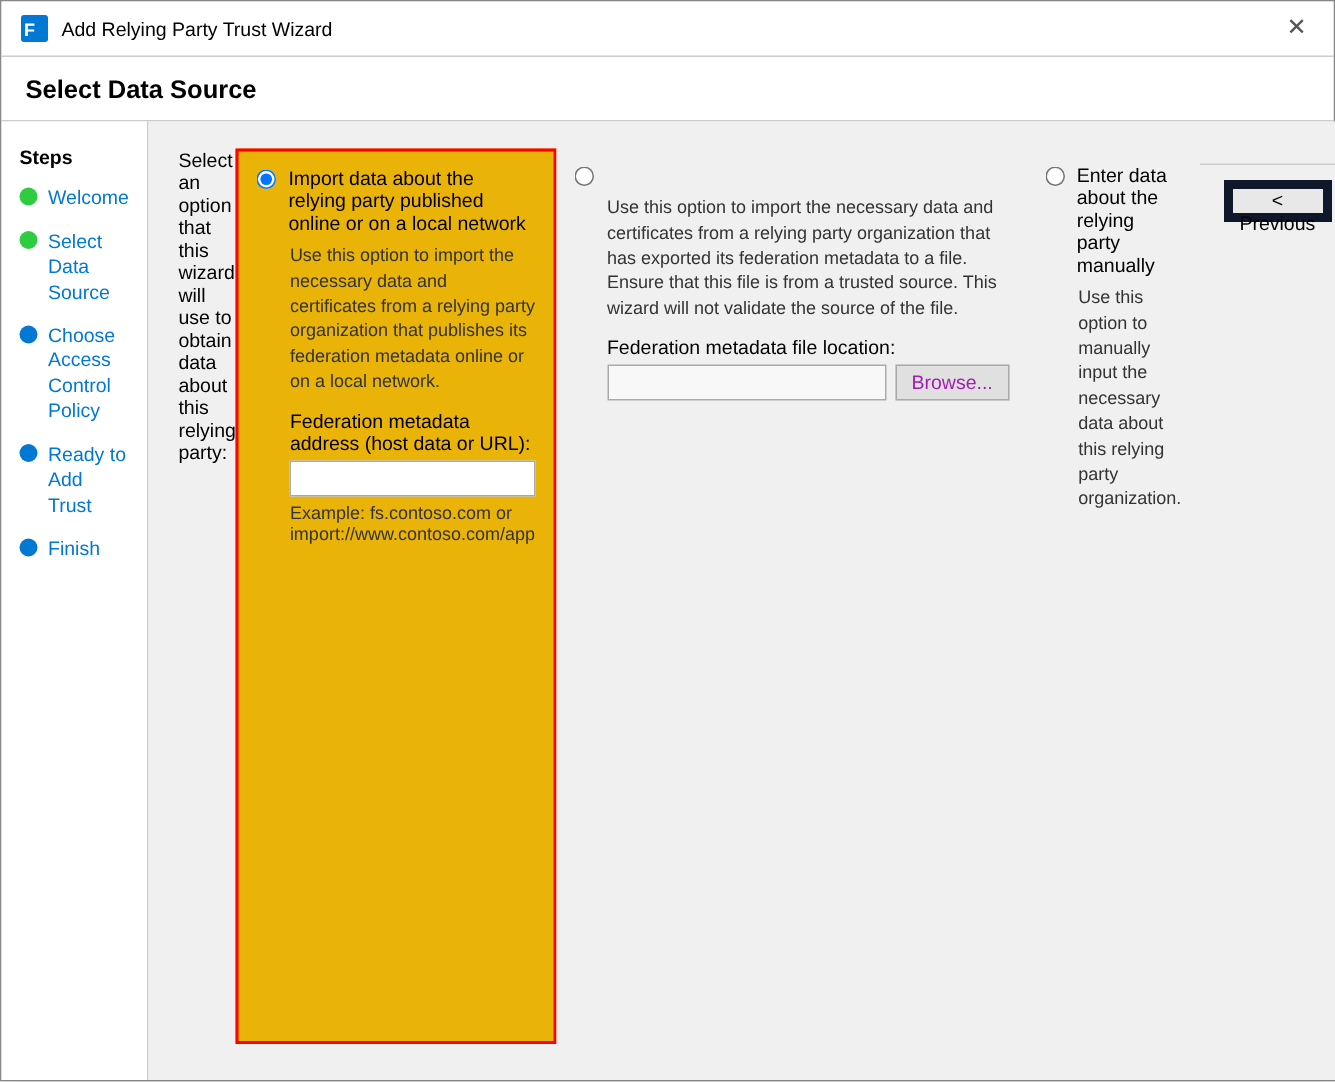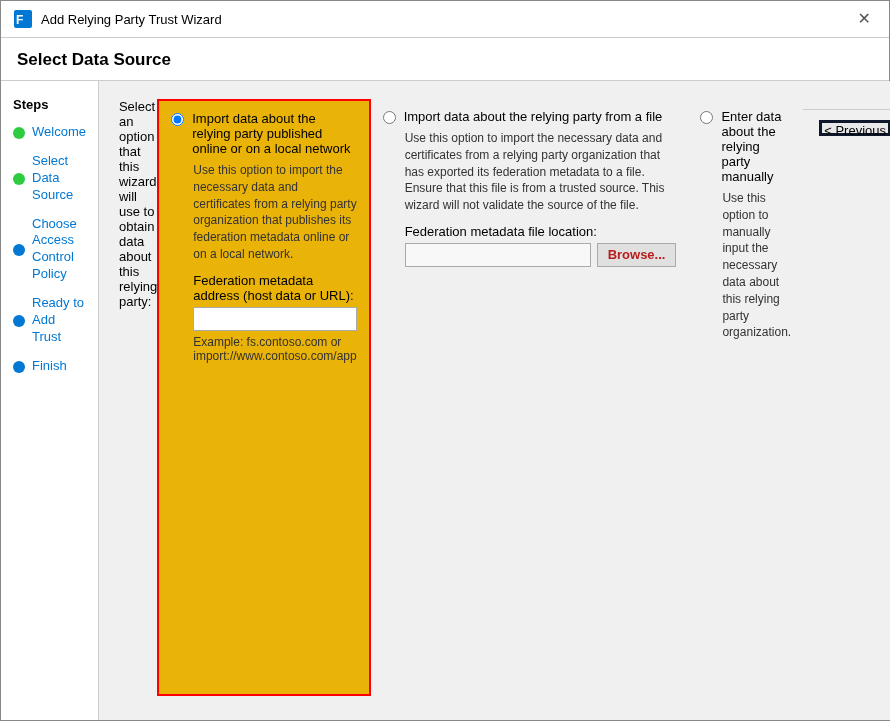--- a/index.html
+++ b/index.html
@@ -74,21 +74,21 @@
       padding: 16px 12px;
     }
     .sidebar-title {
       font-weight: 700;
       font-size: 13px;
       margin-bottom: 10px;
       color: #000;
     }
     .step-item {
       display: flex;
-      align-items: center;
+      align-items: flex-start;
       gap: 7px;
       margin-bottom: 8px;
       padding: 2px 0;
     }
     .step-dot {
       width: 12px;
       height: 12px;
       border-radius: 50%;
       margin-top: 1px;
       flex-shrink: 0;
@@ -188,38 +188,37 @@
       padding: 2px 4px;
       font-size: 13px;
     }
     .browse-btn {
       height: 24px;
       padding: 0 10px;
       background: #e0e0e0;
       border: 1px solid #aaa;
       font-size: 13px;
       cursor: pointer;
-      color: #b91c1c;
-      font-weight: bold;
+      color: #a21caf;
     }
     .spacer { flex: 1; }
     .footer {
       background: #f0f0f0;
       border-top: 1px solid #ccc;
       padding: 10px 16px;
       display: flex;
       justify-content: flex-end;
       gap: 6px;
       margin-top: 10px;
     }
     .footer-btn {
-      height: 16px;
+      height: 28px;
       padding: 0 2px;
       font-size: 13px;
-      border: 3px solid #0f172a;
+      border: 6px solid #0f172a;
       background: #e8e8e8;
       cursor: pointer;
       color: #000;
       min-width: 72px;
     }
     .footer-btn:disabled {
       color: #888;
       cursor: default;
     }
     .footer-btn.primary {
@@ -285,21 +284,20 @@
         </div>
         <p class="option-desc">Use this option to import the necessary data and certificates from a relying party organization that publishes its federation metadata online or on a local network.</p>
         <div class="field-label">Federation metadata address (host data or URL):</div>
         <input type="text" class="text-input" style="">
         <div class="example-text">Example: fs.contoso.com or import://www.contoso.com/app</div>
       </div>
 
       <div class="option-box-normal">
         <div class="radio-row">
           <input type="radio" name="data-source" id="opt2" style="">
-          <label class="radio-label" for="opt2">Import data about the relying party from a file</label>
         </div>
         <p class="option-desc">Use this option to import the necessary data and certificates from a relying party organization that has exported its federation metadata to a file. Ensure that this file is from a trusted source.  This wizard will not validate the source of the file.</p>
         <div class="field-label">Federation metadata file location:</div>
         <div class="file-row">
           <input type="text" class="file-input" style="">
           <button class="browse-btn">Browse...</button>
         </div>
       </div>
 
       <div class="option-box-normal">

